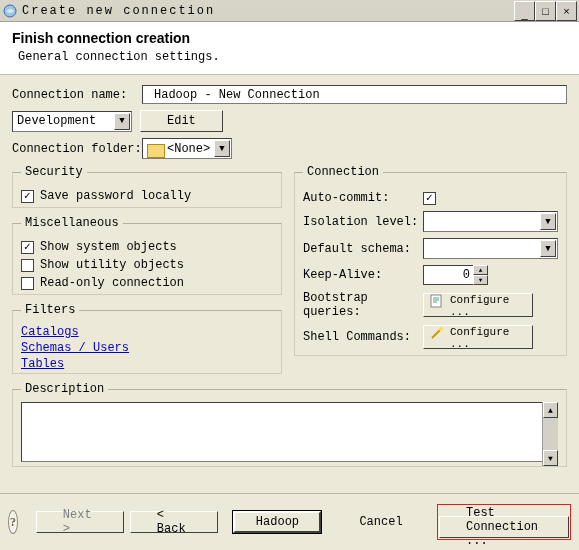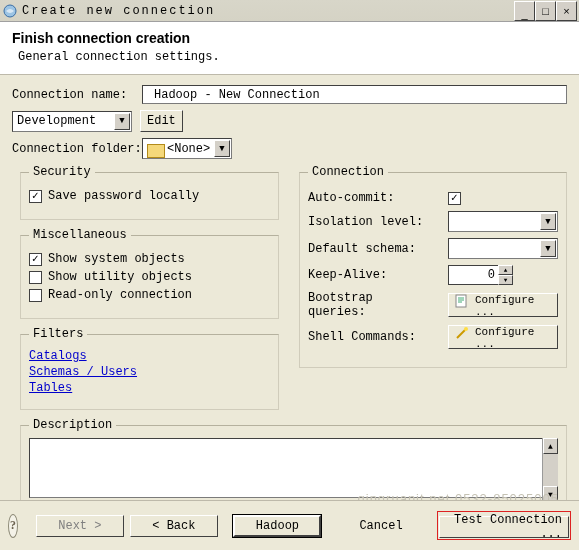--- a/index.html
+++ b/index.html
@@ -84,50 +84,49 @@
     border:1px solid #fff;
     border-right-color:#404040; border-bottom-color:#404040;
     display:flex; align-items:center; justify-content:center;
     font-size:9px;
   }
   .btn {
     height:22px;
     background:#ece9d8;
     border:1px solid #fff;
     border-right-color:#404040; border-bottom-color:#404040;
-    padding:0 6px;
+    padding:0 26px;
     font-family: "Courier New", monospace;
     font-size:12px;
     display:inline-flex; align-items:center; justify-content:center;
     cursor:default;
-    text-align:right;
   }
   .btn.disabled { color:#808080; }
   fieldset {
     border:1px solid #d0ccbb;
     border-top-color:#b5b19e;
-    margin:0 0 8px 8px;
-    padding:6px 8px 12px 8px;
+    margin:0 0 8px 0;
+    padding:6px 8px 0 8px;
   }
   legend { padding:0 4px; }
   .cbrow { display:flex; align-items:center; margin:4px 0; }
   .cb {
     width:13px; height:13px;
     background:#fff;
     border:1px solid #404040;
     margin-right:6px;
     display:inline-flex; align-items:center; justify-content:center;
     font-size:10px; line-height:1;
     font-family: Arial, sans-serif;
   }
   .cols { display:flex; gap:12px; align-items:flex-start; }
   .col-left { width:270px; }
   .col-right { flex:1; }
   .link { color:#0000cc; text-decoration:underline; cursor:pointer; display:block; margin:2px 0;}
-  .conn-row { display:flex; align-items:center; margin:6px 0;gap:20px; }
+  .conn-row { display:flex; align-items:center; margin:6px 0; }
   .conn-lbl { width:120px; }
   .conn-field { flex:1; }
   .spin {
     display:flex; height:20px;
   }
   .spin input {
     width:50px; border:1px solid #404040; border-right:none;
     font-family:"Courier New",monospace; font-size:12px;
     padding:0 3px; text-align:right;
   }

